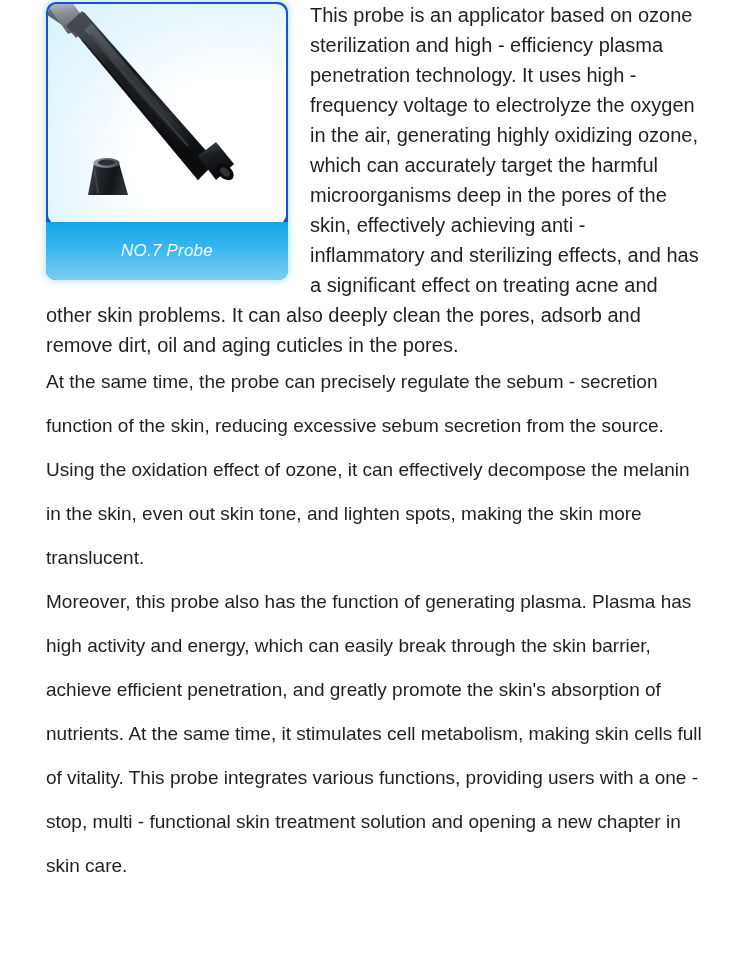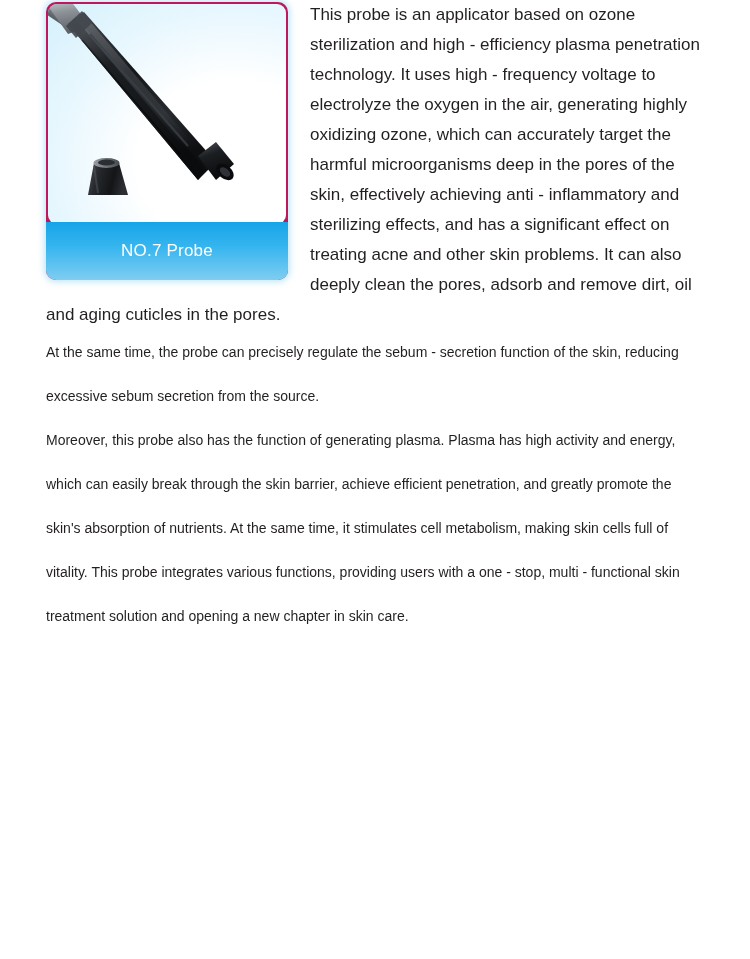--- a/index.html
+++ b/index.html
@@ -29,23 +29,24 @@
     width: 242px;
     margin: 2px 22px 10px 0;
     position: relative;
   }
 
   .card-frame {
     position: relative;
     width: 242px;
     height: 278px;
     border-radius: 10px;
-    background: #be185d;
+    background: #1d4ed8;
     box-shadow: 0 0 6px 2px rgba(140, 210, 242, 0.55);
     overflow: hidden;
+    font-style: italic;
   }
 
   .card-photo {
     position: absolute;
     left: 2px;
     top: 2px;
     width: 238px;
     height: 220px;
     border-radius: 9px;
     background:
@@ -84,29 +85,29 @@
   }
   .heading .bullet {
     font-size: 11px;
     vertical-align: 2px;
     margin-right: 3px;
   }
 
   .body-text {
     margin: 0;
     padding: 0;
-    font-size: 17px;
+    font-size: 20px;
     line-height: 30px;
     color: #231f20;
   }
 
   .para {
     margin: 0;
     padding: 0;
-    font-size: 14px;
+    font-size: 19px;
     line-height: 44px;
     color: #231f20;
   }
 
   .clearfix::after {
     content: "";
     display: table;
     clear: both;
   }
 </style>
@@ -197,16 +198,17 @@
     </div>
   </div>
 
 
   <p class="body-text">This probe is an applicator based on ozone sterilization and high - efficiency plasma penetration technology. It uses high - frequency voltage to electrolyze the oxygen in the air, generating highly oxidizing ozone, which can accurately target the harmful microorganisms deep in the pores of the skin, effectively achieving anti - inflammatory and sterilizing effects, and has a significant effect on treating acne and other skin problems. It can also deeply clean the pores, adsorb and remove dirt, oil and aging cuticles in the pores.</p>
 
   <div class="clearfix"></div>
 
   <p class="para">At the same time, the probe can precisely regulate the sebum - secretion function of the skin, reducing excessive sebum secretion from the source.</p>
 
+  <p class="para">Using the oxidation effect of ozone, it can effectively decompose the melanin in the skin, even out skin tone, and lighten spots, making the skin more translucent.</p>
 
   <p class="para">Moreover, this probe also has the function of generating plasma. Plasma has high activity and energy, which can easily break through the skin barrier, achieve efficient penetration, and greatly promote the skin's absorption of nutrients. At the same time, it stimulates cell metabolism, making skin cells full of vitality. This probe integrates various functions, providing users with a one - stop, multi - functional skin treatment solution and opening a new chapter in skin care.</p>
 
 </div>
 
 </body></html>

